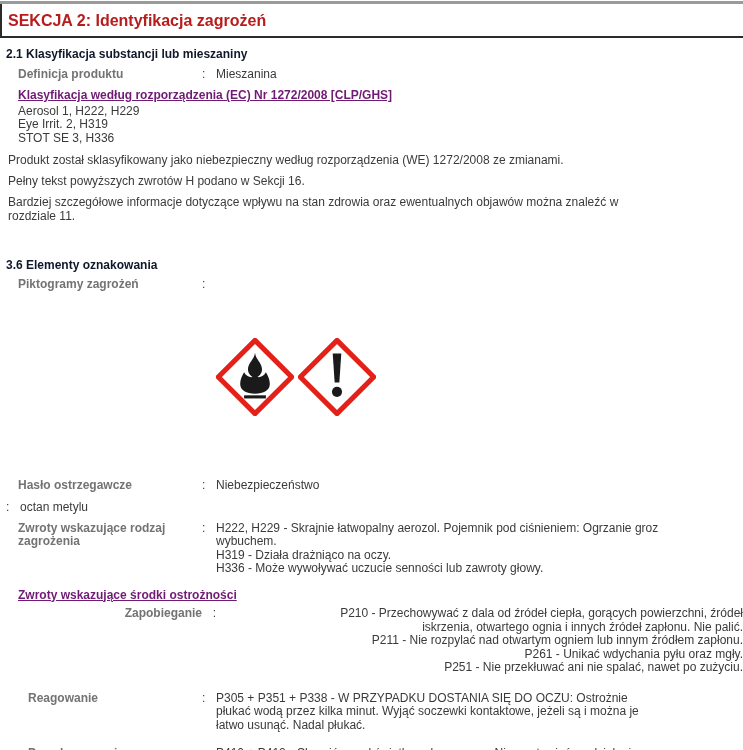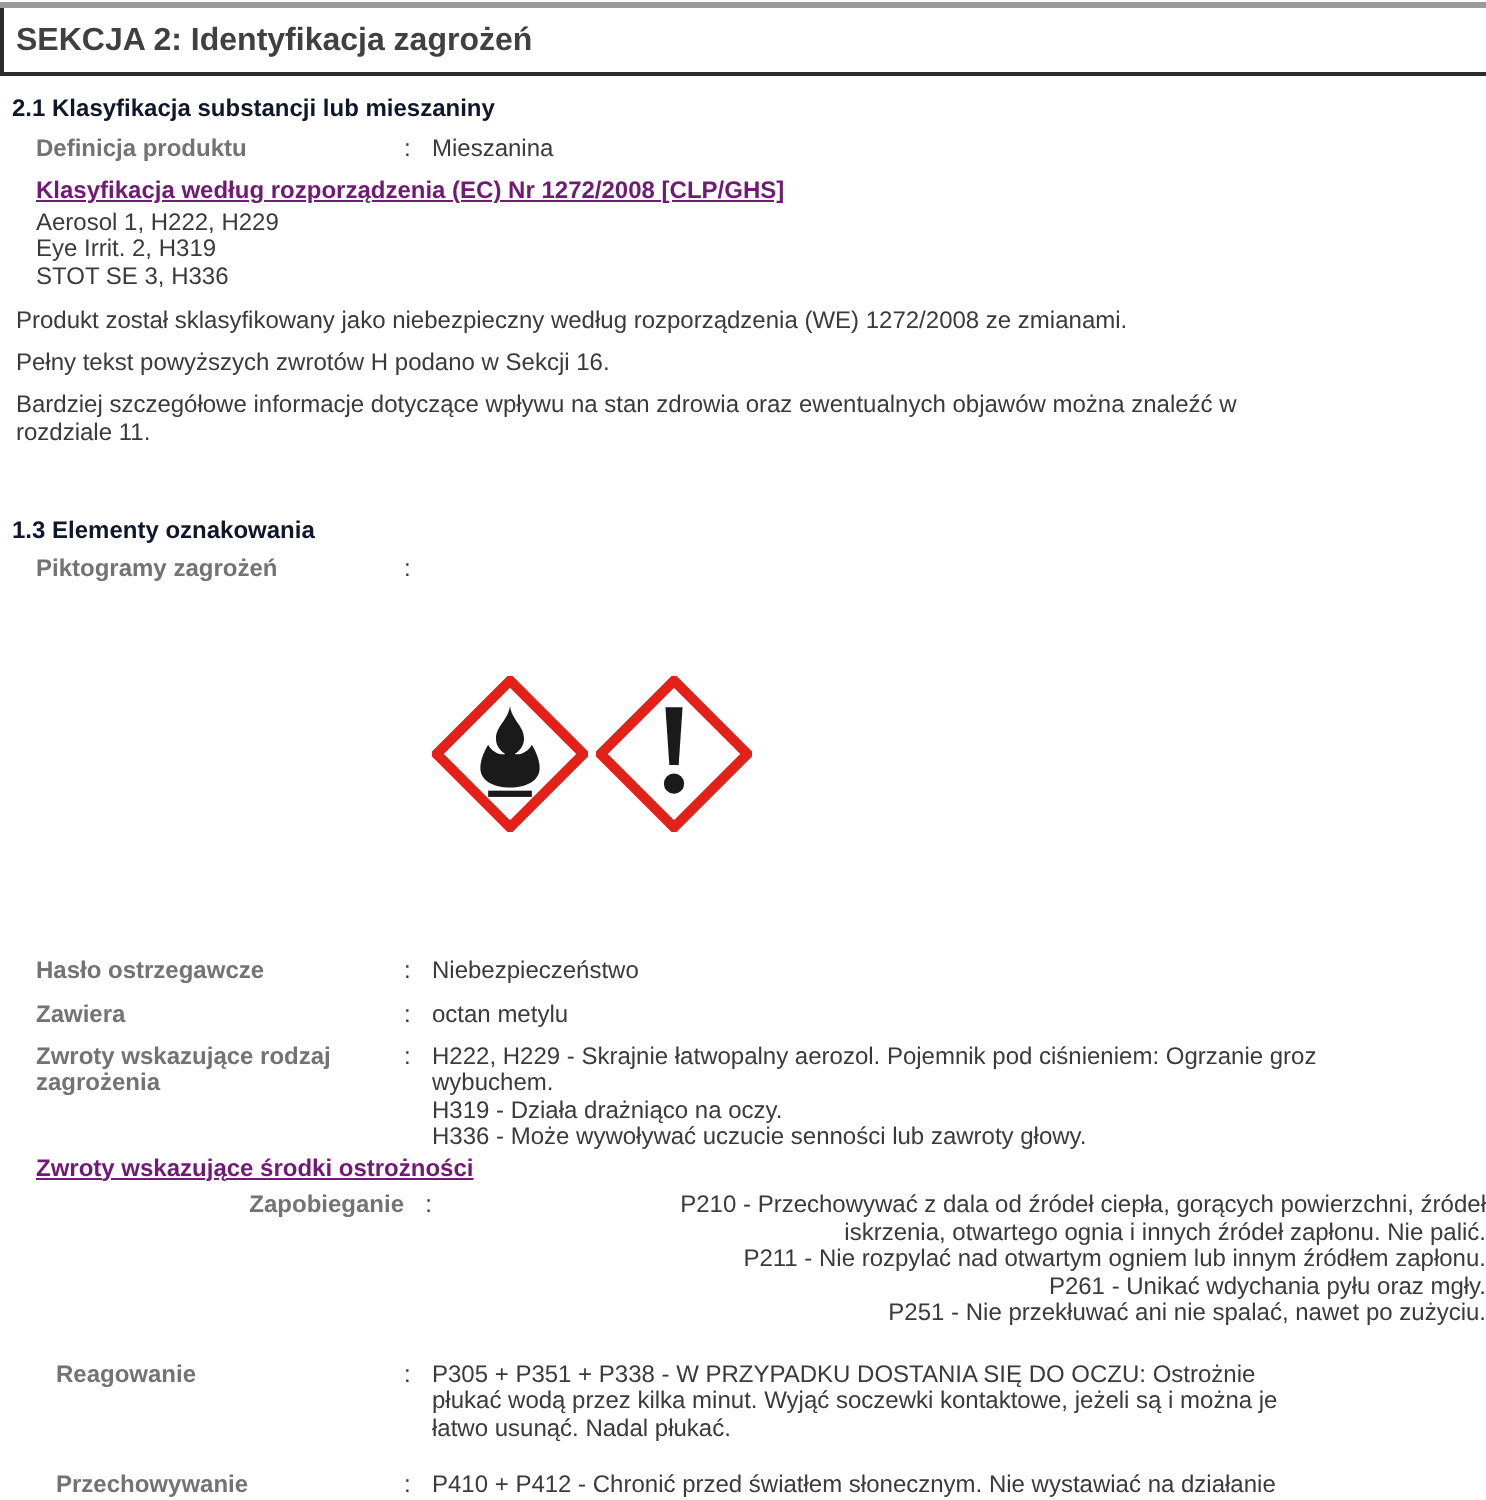--- a/index.html
+++ b/index.html
@@ -8,21 +8,21 @@
     width:743px; height:750px; overflow:hidden;
     background:#ffffff; color:#3a3a3a;
     font-family:"Liberation Sans", sans-serif;
     font-size:12px; line-height:13.5px;
   }
   .top-rule { height:3px; background:#9a9a9a; margin-top:1px; }
   .section-header {
     border-left:2px solid #2b2b2b;
     padding:7px 8px 6px 6px;
   }
-  .section-title { font-size:16px; line-height:19px; font-weight:bold; color:#404040; }
+  .section-title { font-size:16px; line-height:19px; font-weight:bold; color:#b91c1c; }
   .header-rule { border-bottom:2px solid #2b2b2b; }
 
   .content { padding:4px 0 0 6px; }
 
   .h-num { font-weight:bold; color:#0f172a; margin-top:7px; }
   .h-underline {
     font-weight:bold; text-decoration:underline; color:#701a75;
     padding-left:12px; margin-top:8px;
   }
   .plain { padding-left:12px; margin-top:2px; white-space:pre; }
@@ -31,21 +31,21 @@
   .kv { display:flex; align-items:flex-start; margin-top:8px; }
   .kv .k {
     flex:none; box-sizing:border-box; width:196px; padding-left:12px;
     font-weight:bold; color:#737373; white-space:pre;
   }
   .kv .c { flex:none; width:14px; }
   .kv .v { flex:1; min-width:0; white-space:pre; overflow:hidden; }
   .kv.indent .k { padding-left:22px; }
 
   .m6 { margin-top:6px; } .m7 { margin-top:7px; } .m9 { margin-top:9px; }
-  .m10 { margin-top:2px; } .m15 { margin-top:15px; } .m17 { margin-top:17px; }
+  .m10 { margin-top:13px; } .m15 { margin-top:15px; } .m17 { margin-top:17px; }
   .m36 { margin-top:36px; }
 
   .picto-strip { display:flex; gap:4px; margin-top:6px; }
   .picto { width:78px; height:78px; display:block; }
 </style>
 </head>
 <body>
 
 <div class="top-rule"></div>
 
@@ -68,21 +68,21 @@
 
   <div class="plain">Aerosol 1, H222, H229
 Eye Irrit. 2, H319
 STOT SE 3, H336</div>
 
   <div class="note m9">Produkt został sklasyfikowany jako niebezpieczny według rozporządzenia (WE) 1272/2008 ze zmianami.</div>
   <div class="note m7">Pełny tekst powyższych zwrotów H podano w Sekcji 16.</div>
   <div class="note">Bardziej szczegółowe informacje dotyczące wpływu na stan zdrowia oraz ewentualnych objawów można znaleźć w
 rozdziale 11.</div>
 
-  <div class="h-num m36">1.3 Elementy oznakowania</div>
+  <div class="h-num m36">3.6 Elementy oznakowania</div>
 
   <div class="kv" style="margin-top:5px;">
     <div class="k">Piktogramy zagrożeń</div>
     <div class="c">:</div>
     <div class="v">
       <div class="picto-strip">
         <span>
           <svg class="picto" viewBox="0 0 100 100" xmlns="http://www.w3.org/2000/svg">
             <polygon points="50,3 97,50 50,97 3,50" fill="#ffffff" stroke="#E32119" stroke-width="6.5"></polygon>
             <path fill="#1a1a1a" d="M50 19 C49 28 41 32 41 40 C41 45 44 48 47 50 C43 51 38 48 36 44 C33 49 31 54 31 59 C31 67 39 71.5 50 71.5 C61 71.5 69 67 69 59 C69 54 67 49 64 44 C62 48 57 51 53 50 C56 48 59 45 59 40 C59 32 51 28 50 19 Z"></path>
@@ -100,21 +100,20 @@
     </div>
   </div>
 
   <div class="kv m9">
     <div class="k">Hasło ostrzegawcze</div>
     <div class="c">:</div>
     <div class="v">Niebezpieczeństwo</div>
   </div>
 
   <div class="kv m9">
-    <div class="k">Zawiera</div>
     <div class="c">:</div>
     <div class="v">octan metylu</div>
   </div>
 
   <div class="kv m7">
     <div class="k">Zwroty wskazujące rodzaj
 zagrożenia</div>
     <div class="c">:</div>
     <div class="v">H222, H229 - Skrajnie łatwopalny aerozol. Pojemnik pod ciśnieniem: Ogrzanie groz
 wybuchem.

